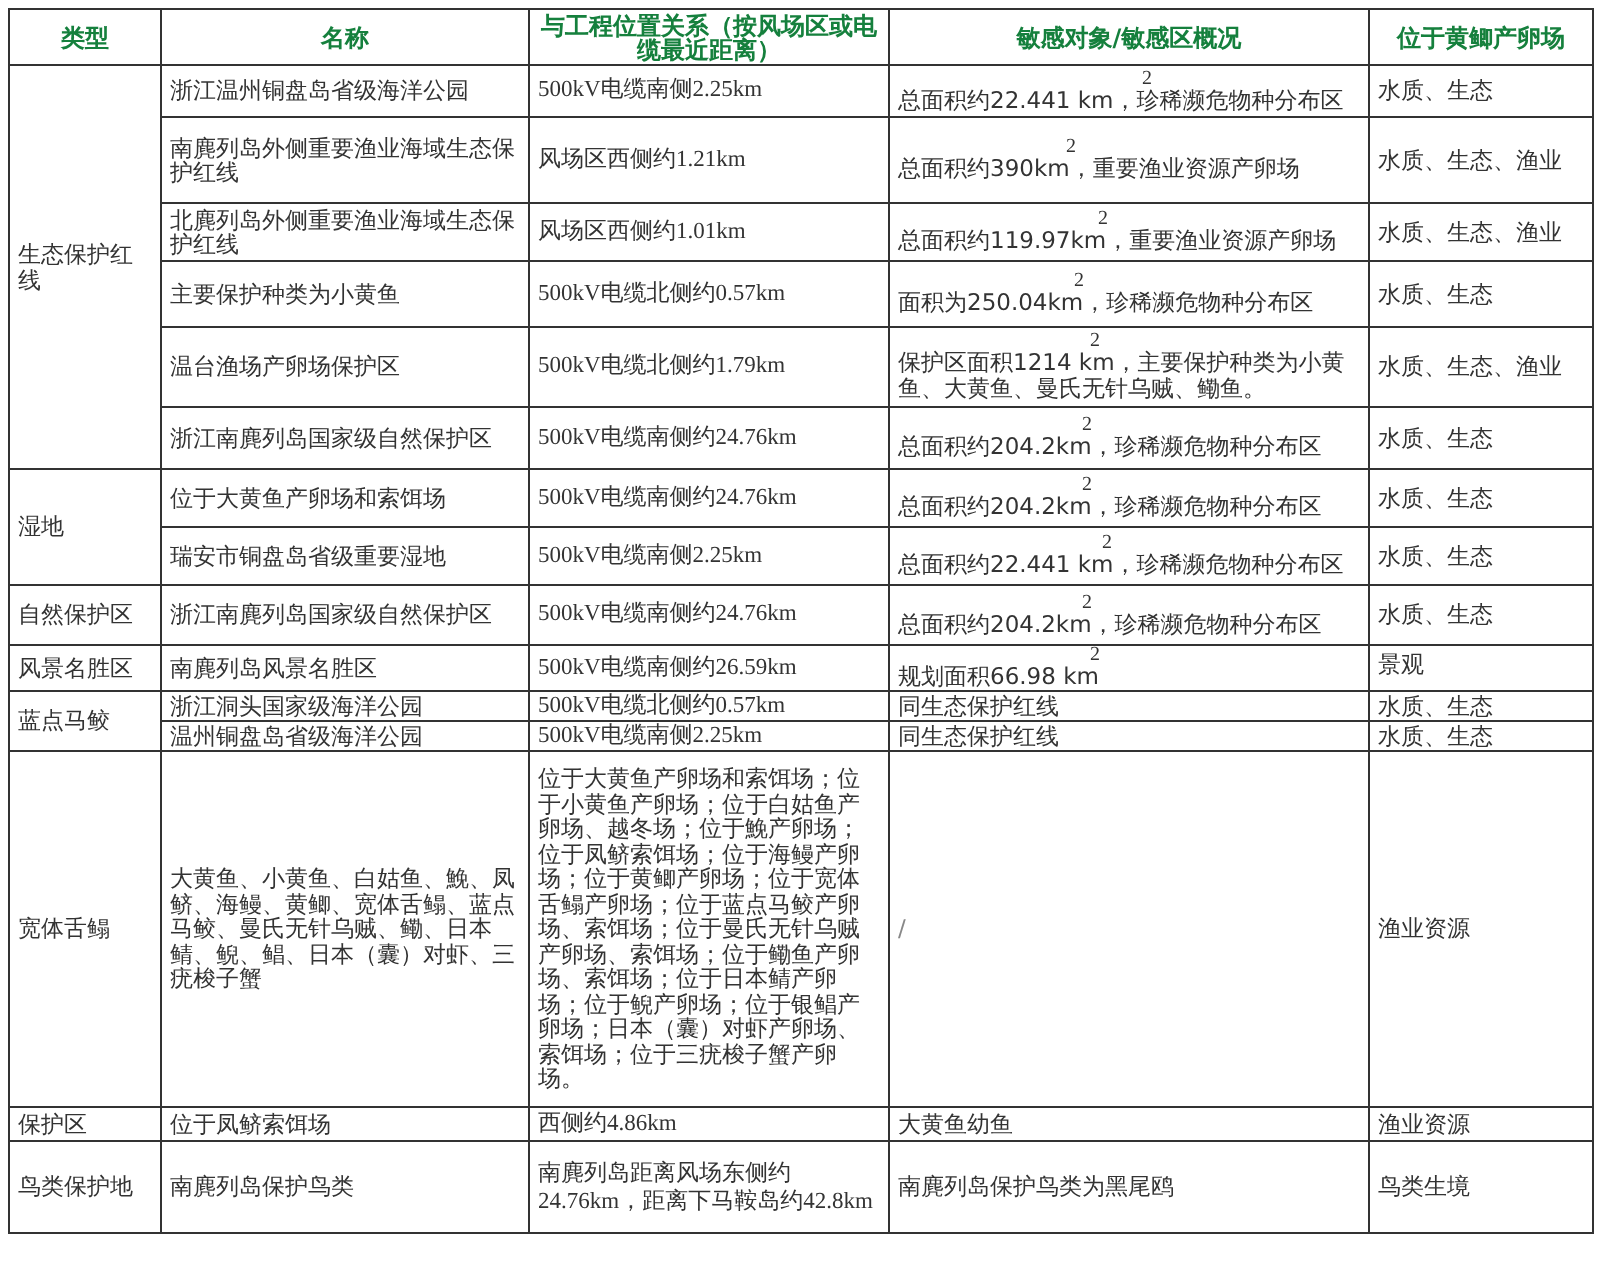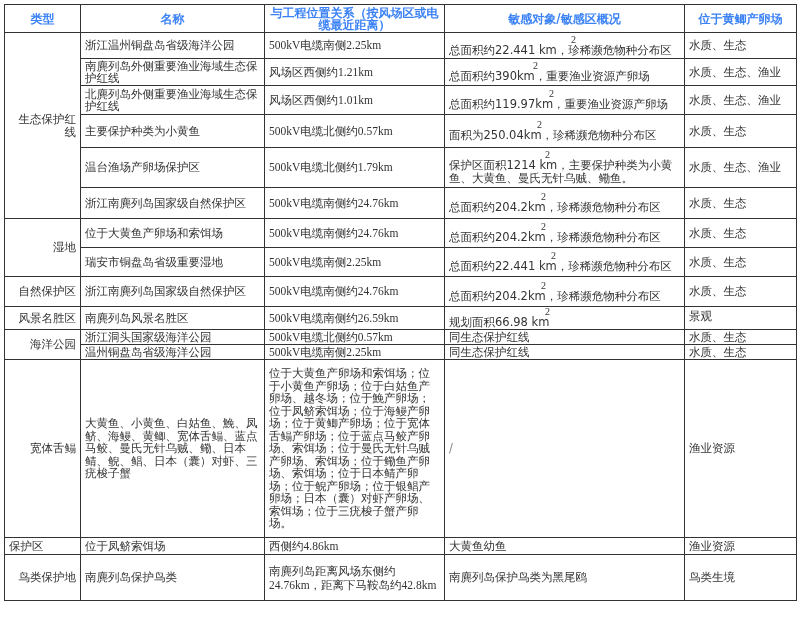--- a/index.html
+++ b/index.html
@@ -1,21 +1,21 @@
 <!DOCTYPE html>
 <html><head>
 <meta charset="utf-8">
 <style>
   html, body { margin:0; padding:0; background:#ffffff; }
   body { width:800px; height:633px; overflow:hidden; position:relative;
          font-family:"DejaVu Sans", sans-serif; color:#333; }
   table.t { position:absolute; left:4px; top:4px; width:792px; border-collapse:collapse; table-layout:fixed; }
   table.t td, table.t th { border:1.2px solid #333; font-size:11.5px; line-height:13px; vertical-align:middle; padding:0 4px; overflow:hidden; }
-  table.t th { font-family:"DejaVu Serif", serif; font-weight:bold; font-size:12px; text-align:center; color:#3b82f6; line-height:12px; }
-  td.type { text-align:right;margin-left:28px; }
+  table.t th { font-family:"DejaVu Serif", serif; font-weight:bold; font-size:12px; text-align:center; color:#15803d; line-height:12px; }
+  td.type { text-align:left;margin-left:28px; }
   td.dist { font-family:"Liberation Serif", serif; font-size:11.5px; }
   td.sens { font-size:11.5px; position:relative; }
   .sup { display:block; font-family:"Liberation Serif", serif; font-size:10px; line-height:9px; }
   td.env { font-size:11.5px; }
   .slash { color:#888; }
   .tight td { line-height:12px; }
 </style>
 </head>
 <body>
 
@@ -36,21 +36,21 @@
     <th>位于黄鲫产卵场</th>
   </tr>
 
   <tr style="height:26px">
     <td class="type" rowspan="6">生态保护红线</td>
     <td>浙江温州铜盘岛省级海洋公园</td>
     <td class="dist">500kV电缆南侧2.25km</td>
     <td class="sens"><span class="sup" style="padding-left:122px">2</span><span>总面积约22.441 km</span><span>，珍稀濒危物种分布区</span></td>
     <td class="env">水质、生态</td>
   </tr>
-  <tr style="height:27px">
+  <tr style="height:43px">
     <td style="line-height:12px">南麂列岛外侧重要渔业海域生态保护红线</td>
     <td class="dist">风场区西侧约1.21km</td>
     <td class="sens"><span class="sup" style="padding-left:84px">2</span><span>总面积约390km</span><span>，重要渔业资源产卵场</span></td>
     <td class="env">水质、生态、渔业</td>
   </tr>
   <tr style="height:29px">
     <td style="line-height:12px">北麂列岛外侧重要渔业海域生态保护红线</td>
     <td class="dist">风场区西侧约1.01km</td>
     <td class="sens"><span class="sup" style="padding-left:100px">2</span><span>总面积约119.97km</span><span>，重要渔业资源产卵场</span></td>
     <td class="env">水质、生态、渔业</td>
@@ -98,21 +98,21 @@
 
   <tr style="height:15px">
     <td class="type">风景名胜区</td>
     <td>南麂列岛风景名胜区</td>
     <td class="dist">500kV电缆南侧约26.59km</td>
     <td class="sens"><span class="sup" style="padding-left:96px">2</span><span>规划面积66.98 km</span><span></span></td>
     <td class="env" style="vertical-align:top;padding-top:3px">景观</td>
   </tr>
 
   <tr style="height:15px" class="tight">
-    <td class="type" rowspan="2">海洋公园</td>
+    <td class="type" rowspan="2">蓝点马鲛</td>
     <td>浙江洞头国家级海洋公园</td>
     <td class="dist">500kV电缆北侧约0.57km</td>
     <td class="sens"><span>同生态保护红线</span></td>
     <td class="env">水质、生态</td>
   </tr>
   <tr style="height:15px" class="tight">
     <td>温州铜盘岛省级海洋公园</td>
     <td class="dist">500kV电缆南侧2.25km</td>
     <td class="sens"><span>同生态保护红线</span></td>
     <td class="env">水质、生态</td>

